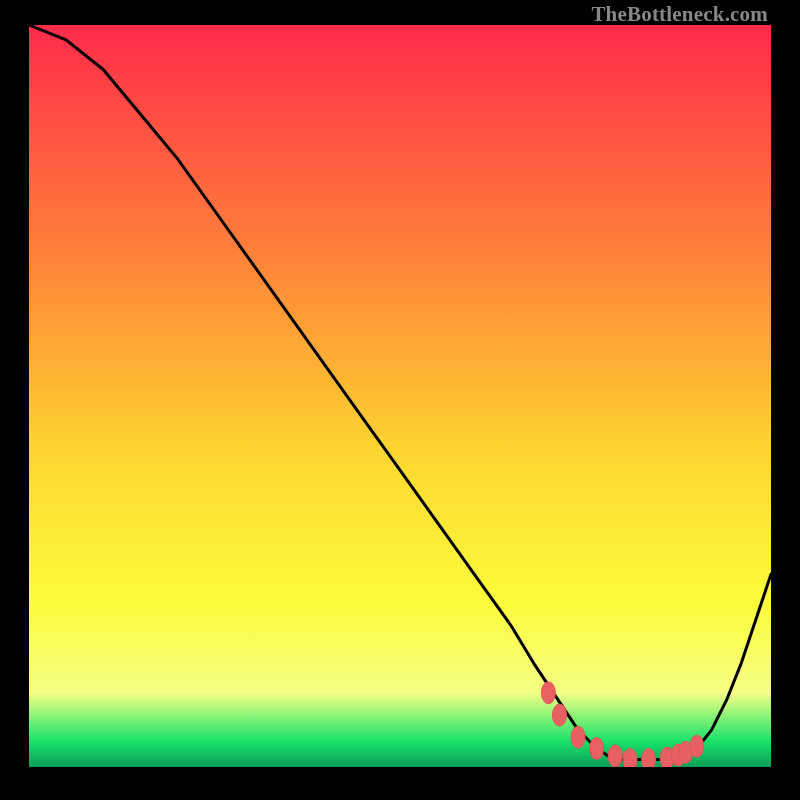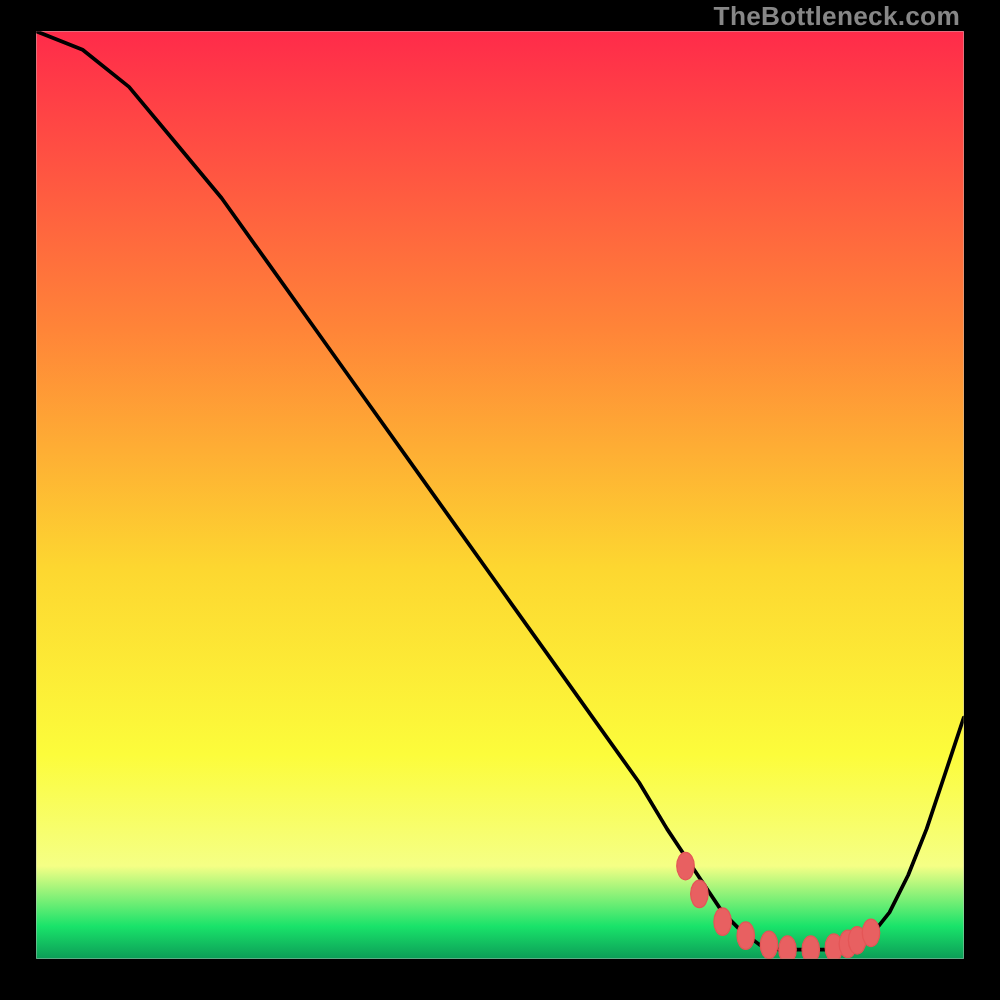--- a/index.html
+++ b/index.html
@@ -15,21 +15,21 @@
     left: 29px;
     top: 25px;
     width: 742px;
     height: 742px;
     background: #ffffff;
   }
   .watermark {
     position: absolute;
     top: 2px;
     right: 32px;
-    font-family: Liberation Sans, sans-serif;
+    font-family: Liberation Serif, serif;
     font-size: 21px;
     font-weight: bold;
     color: #878787;
     letter-spacing: 0.2px;
   }
   svg {
     display: block;
     width: 742px;
     height: 742px;
   }

